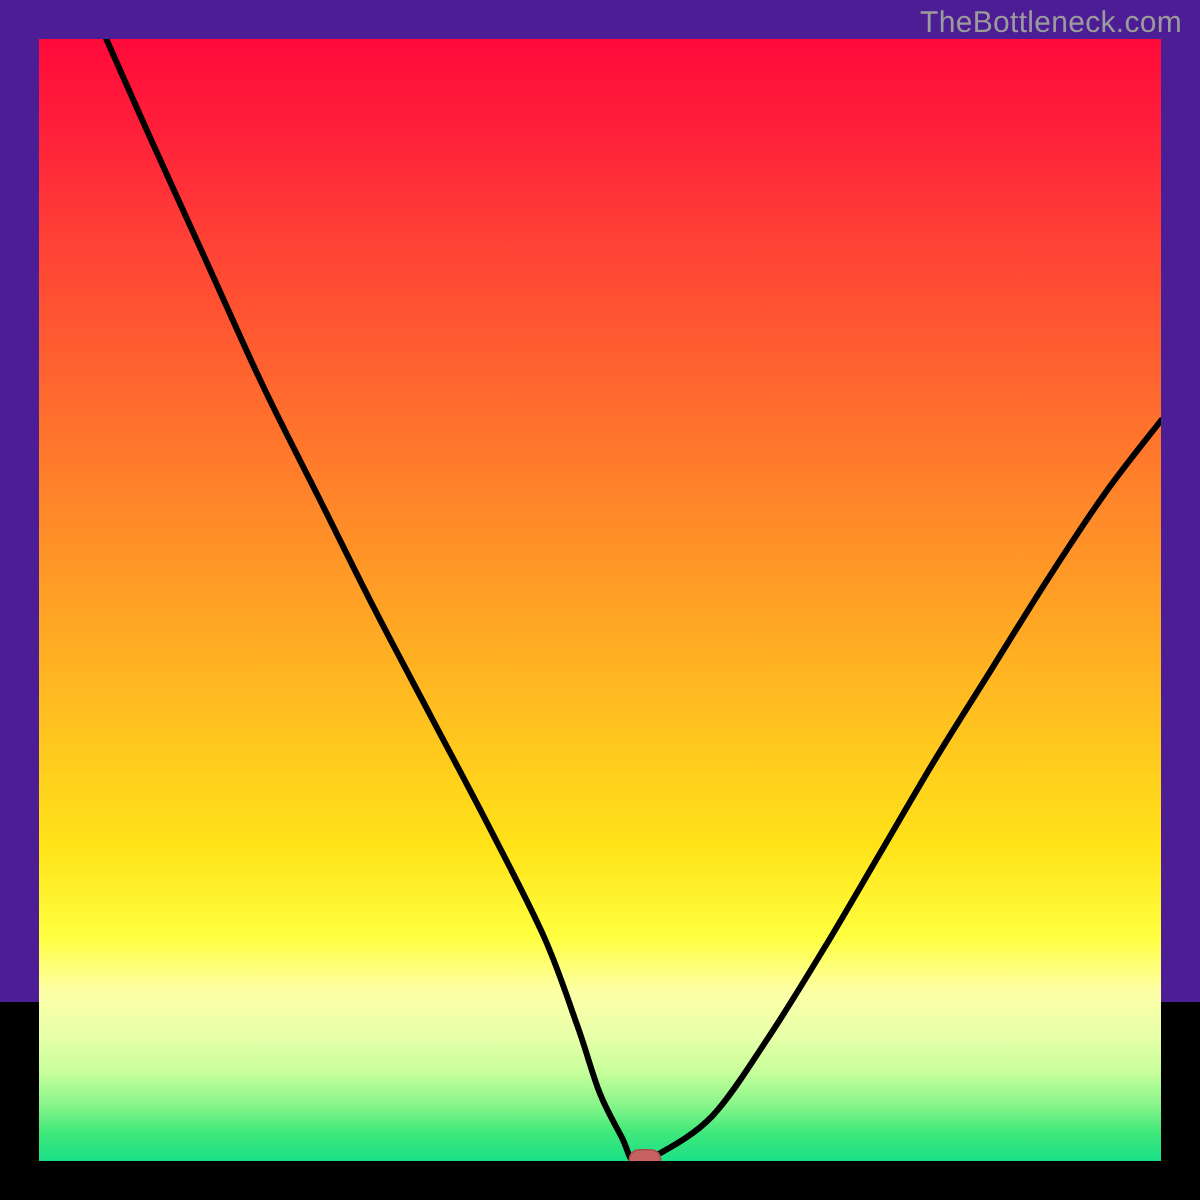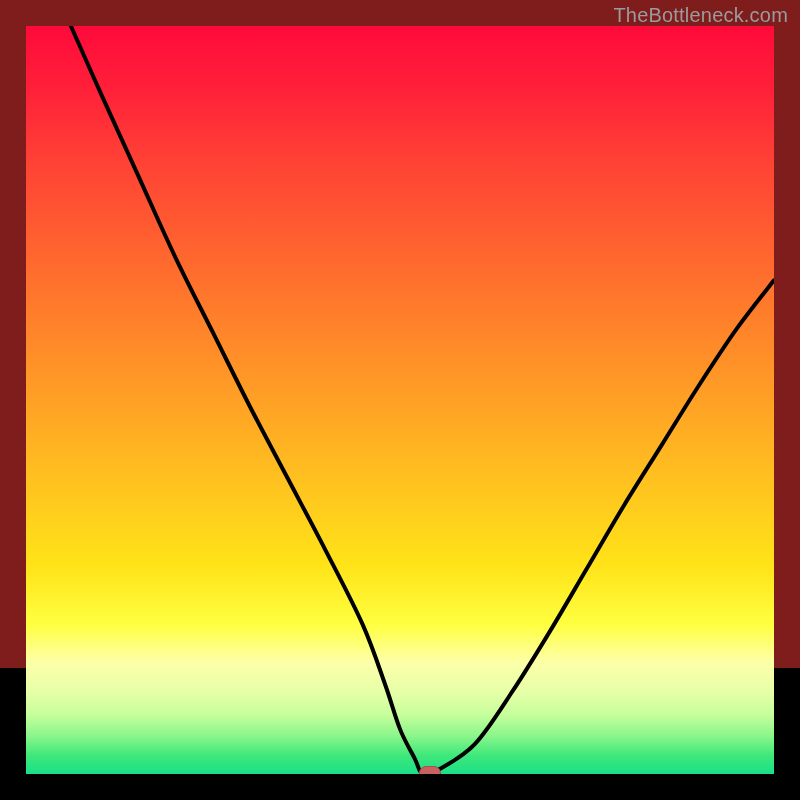--- a/index.html
+++ b/index.html
@@ -8,21 +8,21 @@
     width: 800px;
     height: 800px;
     background: #000;
     overflow: hidden;
     font-family: Arial, Helvetica, sans-serif;
   }
   .stage {
     position: relative;
     width: 800px;
     height: 668px;
-    background: #7f1d1d;
+    background: #4c1d95;
   }
   .plot-area {
     position: absolute;
     left: 26px;
     top: 26px;
     width: 748px;   
     height: 748px;  
     overflow: hidden;
   }
   

